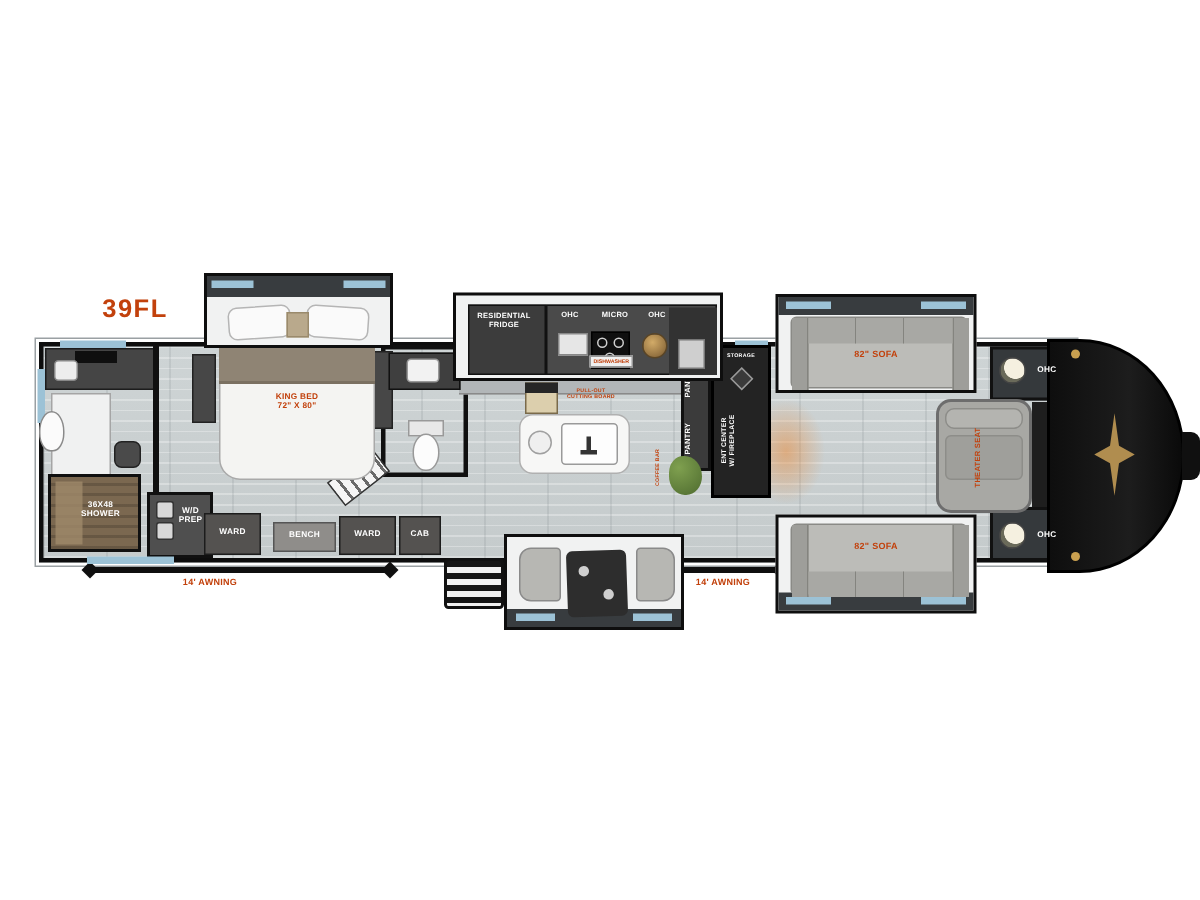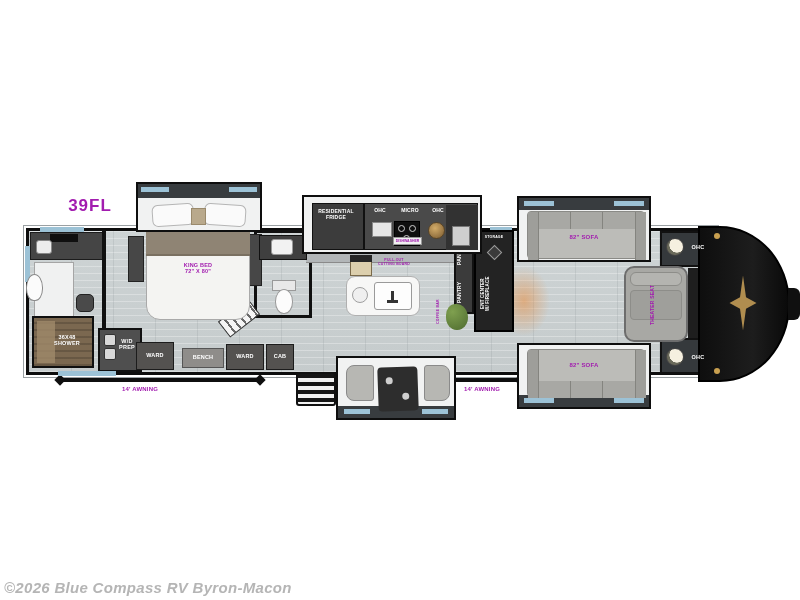--- a/index.html
+++ b/index.html
@@ -1,21 +1,21 @@
 <!DOCTYPE html>
 <html><head>
 <meta charset="utf-8">
 <style>
   html,body{margin:0;padding:0;background:#fff;}
   #canvas{position:relative;width:800px;height:600px;background:#ffffff;overflow:hidden;
           font-family:"Liberation Sans",sans-serif;}
   .abs{position:absolute;box-sizing:border-box;}
   .lbl{position:absolute;box-sizing:border-box;font-weight:700;color:#fff;text-align:center;
        white-space:pre-line;line-height:1.18;letter-spacing:.2px;font-family:"Liberation Sans",sans-serif;}
-  .dk{color:#a21caf;}
+  .dk{color:#c2410c;}
   .vert{writing-mode:vertical-rl;transform:rotate(180deg);}
   .hull{border:3px solid #0d0d0d;outline:1px solid #9aa0a3;outline-offset:2px;
         background-color:#cbd1d2;
         background-image:
           repeating-linear-gradient(90deg, rgba(90,100,105,.12) 0 1px, transparent 1px 42px),
           repeating-linear-gradient(0deg, rgba(255,255,255,.30) 0 1px, transparent 1px 7px),
           linear-gradient(180deg,#ced4d5,#c5cbcc);}
   .slide{background:#f1f2f2;border:2px solid #0e0e0e;z-index:5;}
   .band{position:absolute;background:#383c3f;}
   .win{position:absolute;background:#9cc2d6;}
@@ -215,15 +215,14 @@
 
   <div class="abs" style="left:60px;top:378px;width:200px;height:4px;background:#0f0f0f;z-index:2;"></div>
   <div class="abs" style="left:56px;top:376px;width:8px;height:8px;background:#0f0f0f;transform:rotate(45deg);z-index:2;"></div>
   <div class="abs" style="left:256px;top:376px;width:8px;height:8px;background:#0f0f0f;transform:rotate(45deg);z-index:2;"></div>
   <div class="lbl dk" style="left:110px;top:386px;width:60px;font-size:6px;z-index:2;">14' AWNING</div>
   <div class="abs" style="left:440px;top:378px;width:80px;height:4px;background:#0f0f0f;z-index:2;"></div>
   <div class="abs" style="left:436px;top:376px;width:8px;height:8px;background:#0f0f0f;transform:rotate(45deg);z-index:2;"></div>
   <div class="abs" style="left:516px;top:376px;width:8px;height:8px;background:#0f0f0f;transform:rotate(45deg);z-index:2;"></div>
   <div class="lbl dk" style="left:452px;top:386px;width:60px;font-size:6px;z-index:2;">14' AWNING</div>
 
-  <div class="lbl" style="left:4px;top:579px;width:400px;font-size:15px;font-style:italic;color:#b5b5b5;text-align:left;letter-spacing:.3px;">©2026 Blue Compass RV Byron-Macon</div>
 
 </div>
 
 </body></html>

